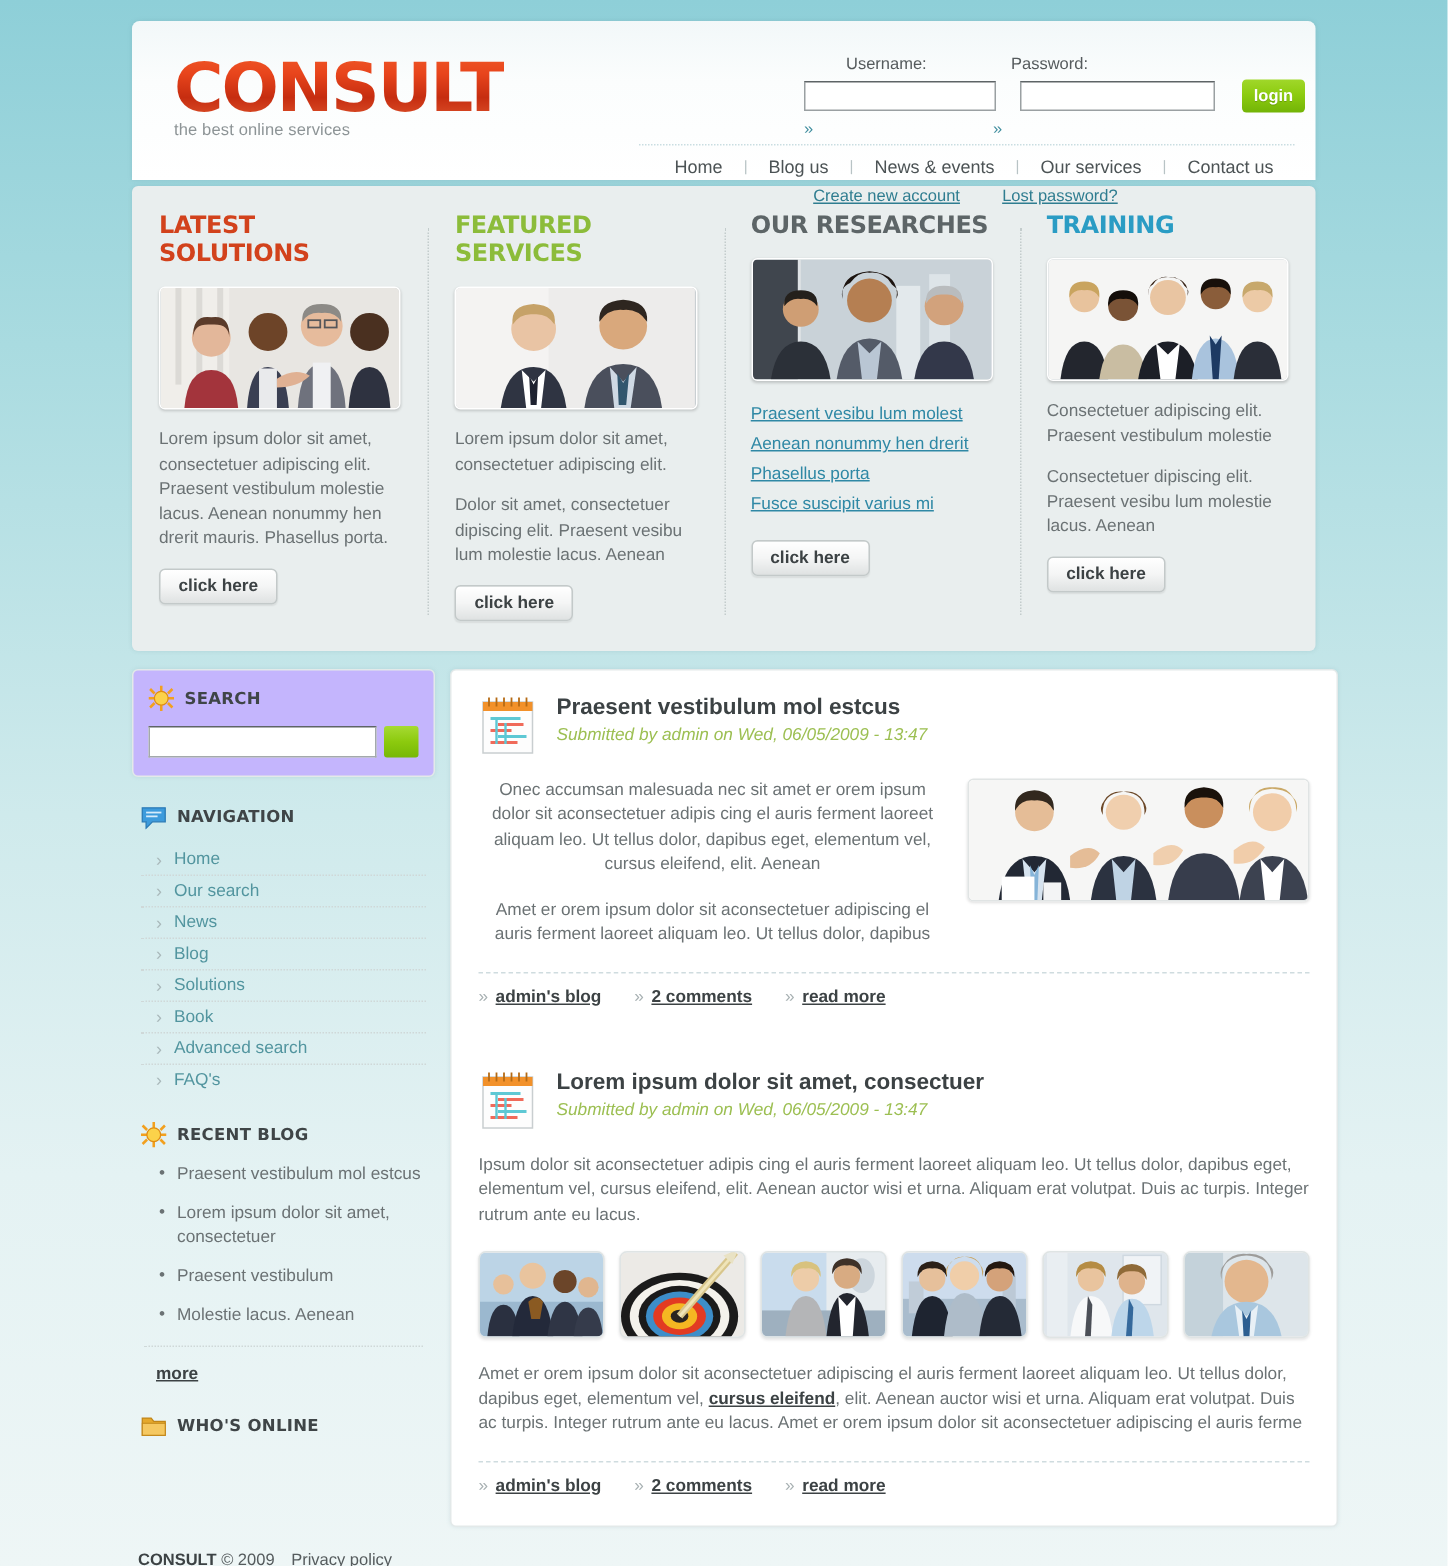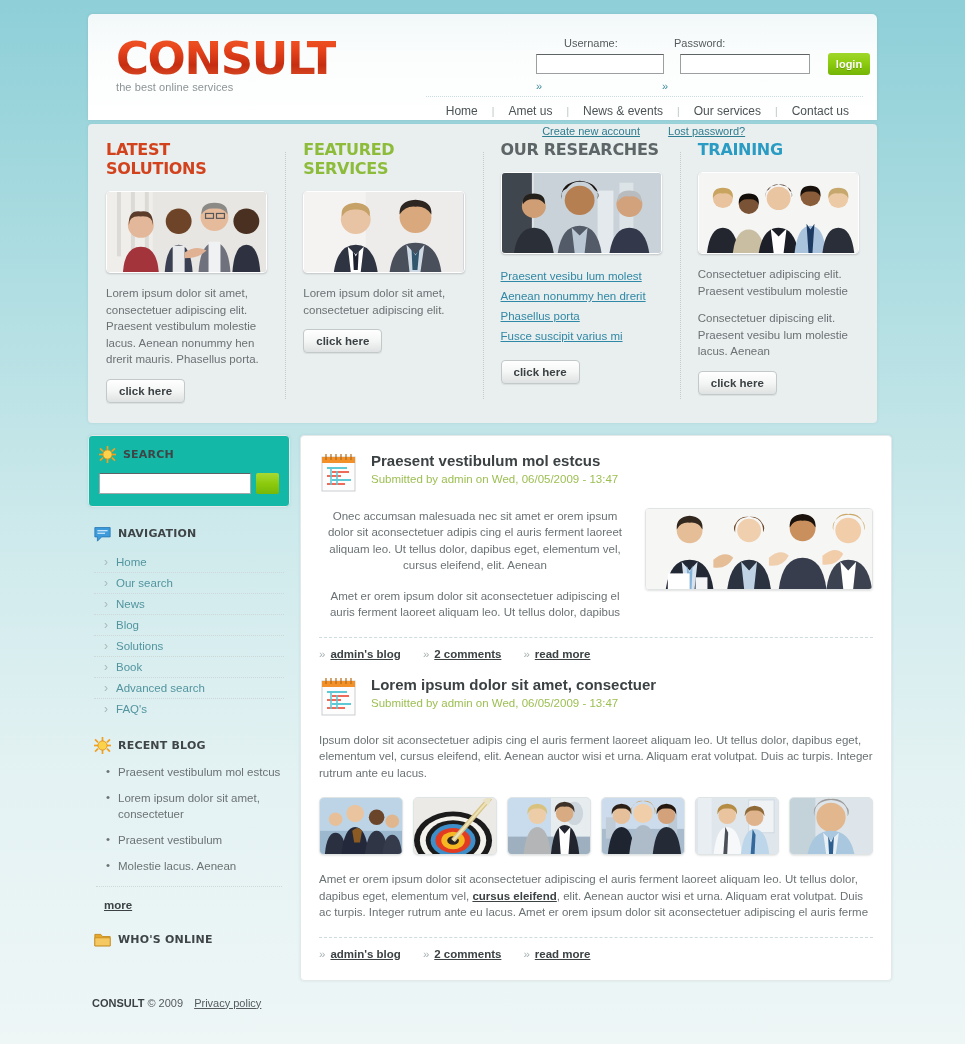--- a/index.html
+++ b/index.html
@@ -117,21 +117,21 @@
     border: 1px solid #c3c9c9; border-radius: 4px; padding: 5px 12px;
     cursor: pointer; font-family: "Liberation Sans", sans-serif;
     box-shadow: 0 1px 1px rgba(0,0,0,.07);
   }
 
   
   .body-wrap { display: flex; margin-top: 12px; gap: 10px; align-items: flex-start; }
 
   .sidebar { width: 202px; flex: none; }
   .searchbox {
-    background: #14b8a6; border: 1px solid #e3e9e9; border-radius: 4px;
+    background: #c4b5fd; border: 1px solid #e3e9e9; border-radius: 4px;
     padding: 10px 10px 12px 10px; box-shadow: 0 0 3px rgba(110,150,160,.18);
   }
   .blk-head { display: flex; align-items: center; gap: 7px; margin-bottom: 10px; }
   .blk-head .t {
     font-family: "DejaVu Sans", sans-serif; font-size: 11px; font-weight: bold;
     color: #3f4547; letter-spacing: .2px;
   }
   .search-row { display: flex; gap: 5px; }
   .search-input {
     flex: 1; height: 21px; border: 1px solid #a3a9ab; border-top-color: #5e6466;
@@ -172,28 +172,28 @@
   .online-text b { color: #3c4244; }
 
   
   .ico { width: 17px; height: 17px; flex: none; display: block; }
 
   
   .main {
     flex: 1; background: #fff; border: 1px solid #e3e9e9; border-radius: 4px;
     padding: 16px 18px 20px 18px; box-shadow: 0 0 3px rgba(110,150,160,.18);
   }
-  .post + .post { margin-top: 16px; }
+  .post + .post { margin-top: 42px; }
   .post-head { display: flex; gap: 12px; align-items: flex-start; margin-bottom: 14px; }
   .post-head .pico { width: 40px; height: 42px; flex: none; }
   .post-title {
     font-size: 15px; font-weight: bold; color: #3c4244;
     font-family: "Liberation Sans", sans-serif; line-height: 18px;
   }
-  .post-meta { font-size: 11.5px; color: #9cbf52; margin-top: 3px; }
+  .post-meta { font-size: 11.5px; color: #9cbf52; margin-top: 3px; font-style: italic; }
   .post-body { font-size: 11.5px; color: #6b7274; line-height: 16.5px; }
   .post-body p + p { margin-top: 14px; }
   .post-body a.inl { color: #3c4244; font-weight: bold; text-decoration: underline; }
 
   .p1-layout { display: flex; gap: 14px; }
   .p1-text { flex: 1; text-align: center; }
   .p1-img {
     width: 228px; height: 82px; flex: none; border: 1px solid #e0e4e4;
     border-radius: 4px; overflow: hidden; box-shadow: 0 1px 2px rgba(0,0,0,.12);
   }
@@ -245,21 +245,21 @@
         <span class="ll">»</span>
         <a href="#">Lost password?</a>
       </div>
     </div>
 
     <div class="nav-sep"></div>
 
     <div class="nav">
       <a href="#">Home</a>
       <span class="div">|</span>
-      <a href="#">Amet us</a>
+      <a href="#">Blog us</a>
       <span class="div">|</span>
       <a href="#">News &amp; events</a>
       <span class="div">|</span>
       <a href="#">Our services</a>
       <span class="div">|</span>
       <a href="#">Contact us</a>
     </div>
   </div>
 
   <div class="features">
@@ -306,20 +306,21 @@
           <path d="M44 56 l8 8 l8 -8 l-3 26 h-10z" fill="#ffffff"></path>
           <path d="M49 60 l3 6 l3 -6 l-1 20 h-4z" fill="#1e2230"></path>
           <circle cx="112" cy="26" r="16" fill="#d9a87c"></circle>
           <path d="M112 8 q-17 1 -16 15 q6 -9 16 -8 q10 -1 16 8 q1 -14 -16 -15z" fill="#2e2620"></path>
           <path d="M86 82 q4 -30 26 -30 q22 0 26 30z" fill="#4a4f5c"></path>
           <path d="M103 54 l9 10 l9 -10 l-4 28 h-11z" fill="#cfd9e4"></path>
           <path d="M108 58 l4 7 l4 -7 l-2 22 h-5z" fill="#31566e"></path>
         </svg>
       </div>
       <p>Lorem ipsum dolor sit amet, consectetuer adipiscing elit.</p>
+      <p>Dolor sit amet, consectetuer dipiscing elit. Praesent vesibu lum molestie lacus. Aenean</p>
       <button class="btn-click">click here</button>
     </div>
 
     <div class="fcol">
       <h2 class="c-gray">OUR RESEARCHES</h2>
       <div class="fimg">
         <svg viewBox="0 0 160 82" preserveAspectRatio="none">
           <rect width="160" height="82" fill="#dfe3e6"></rect>
           <rect x="0" y="0" width="30" height="82" fill="#40464e"></rect>
           <rect x="32" y="0" width="128" height="82" fill="#c9d2d8"></rect>

